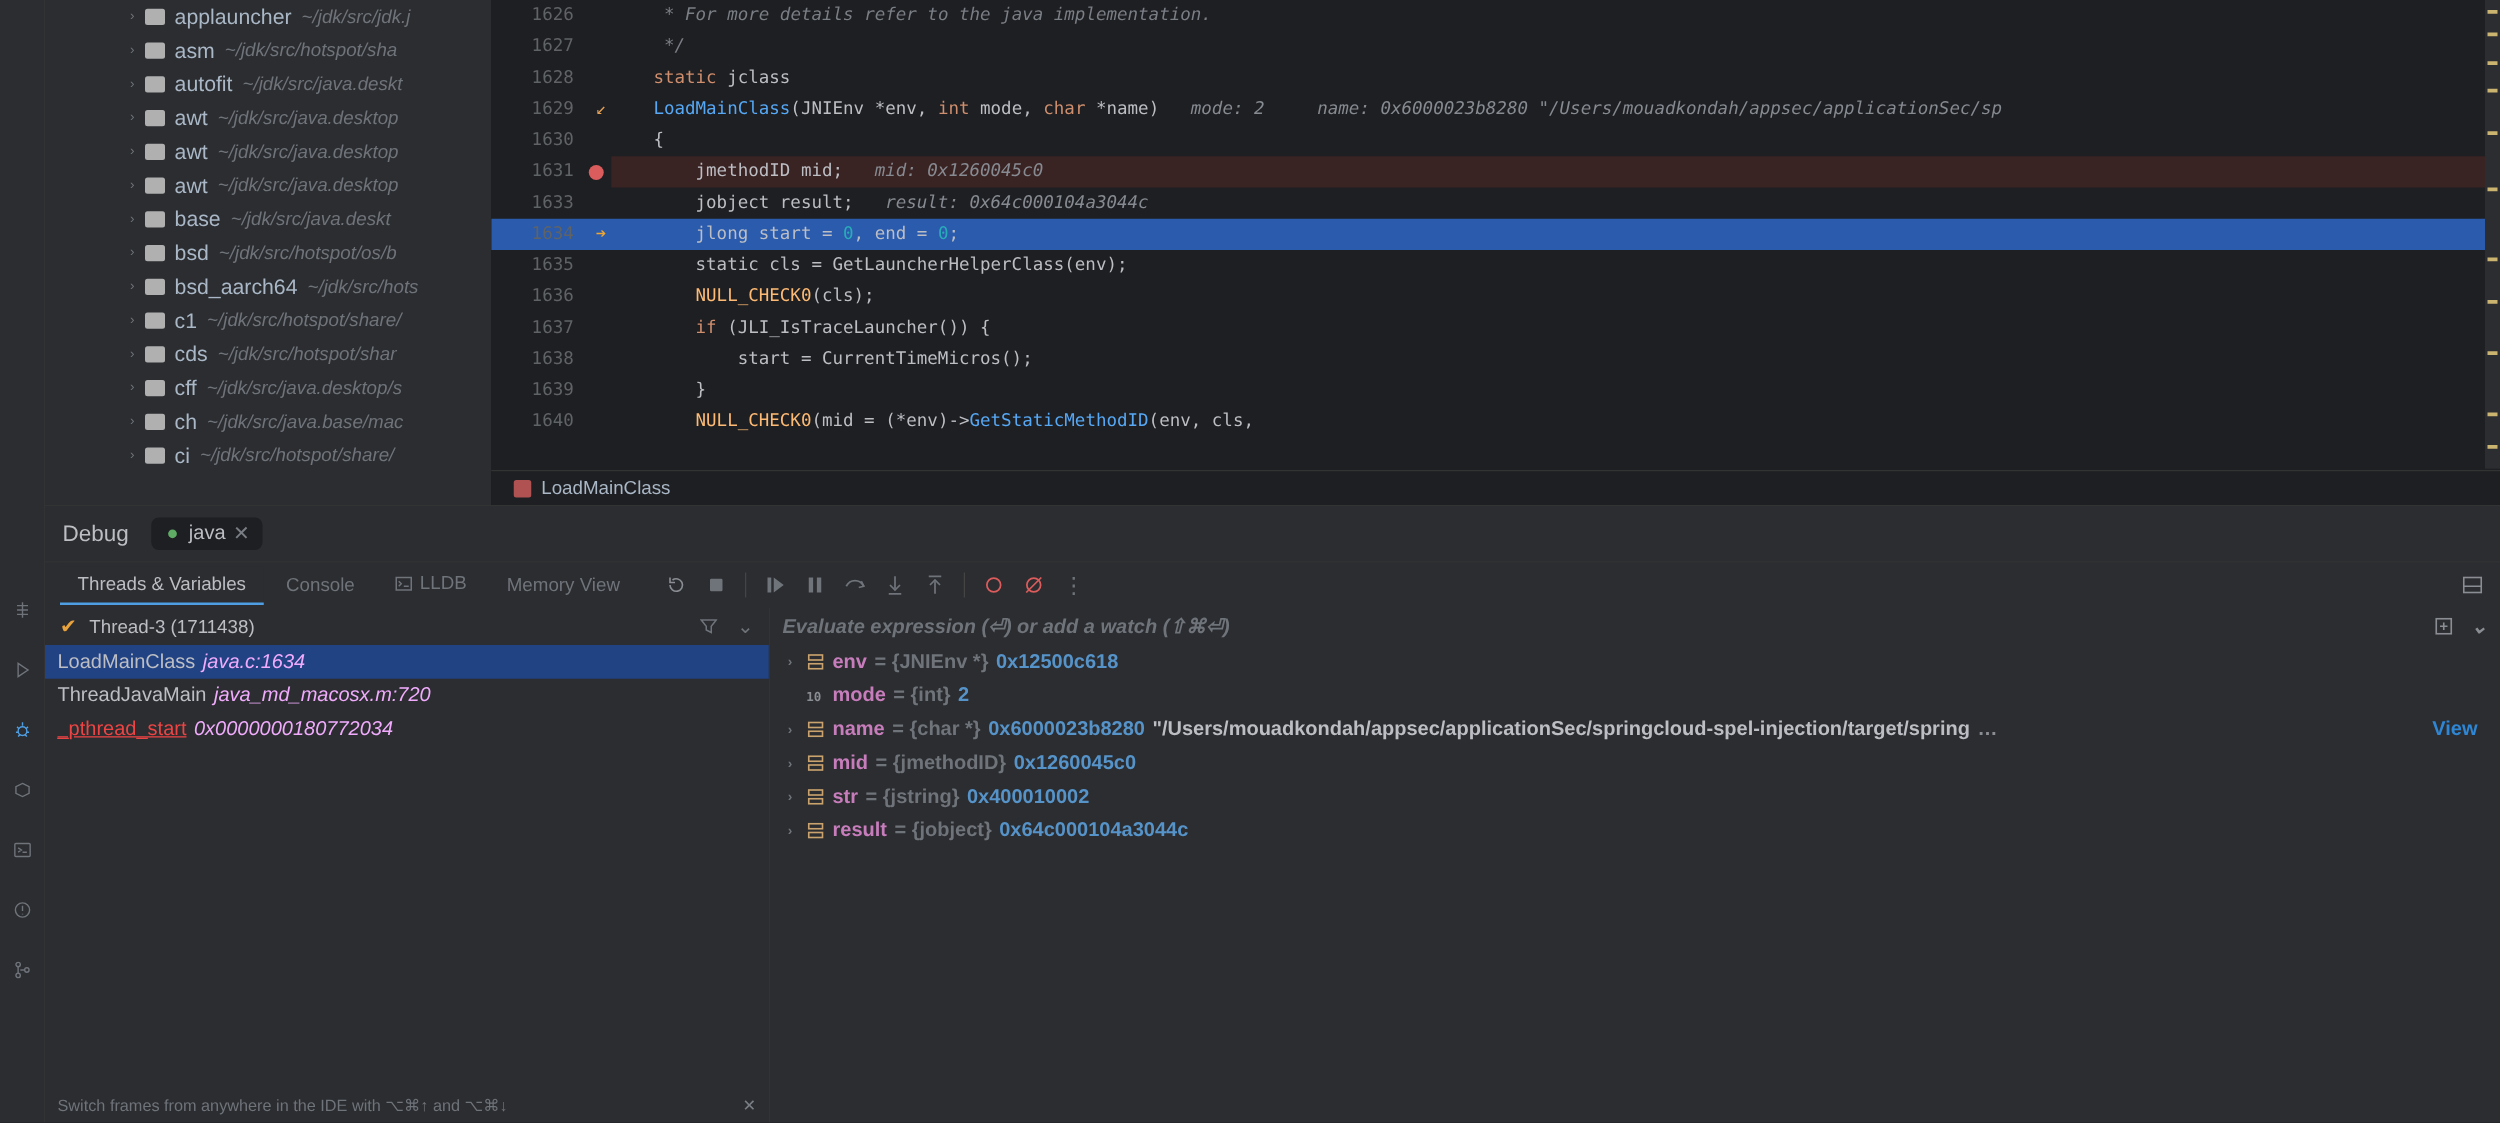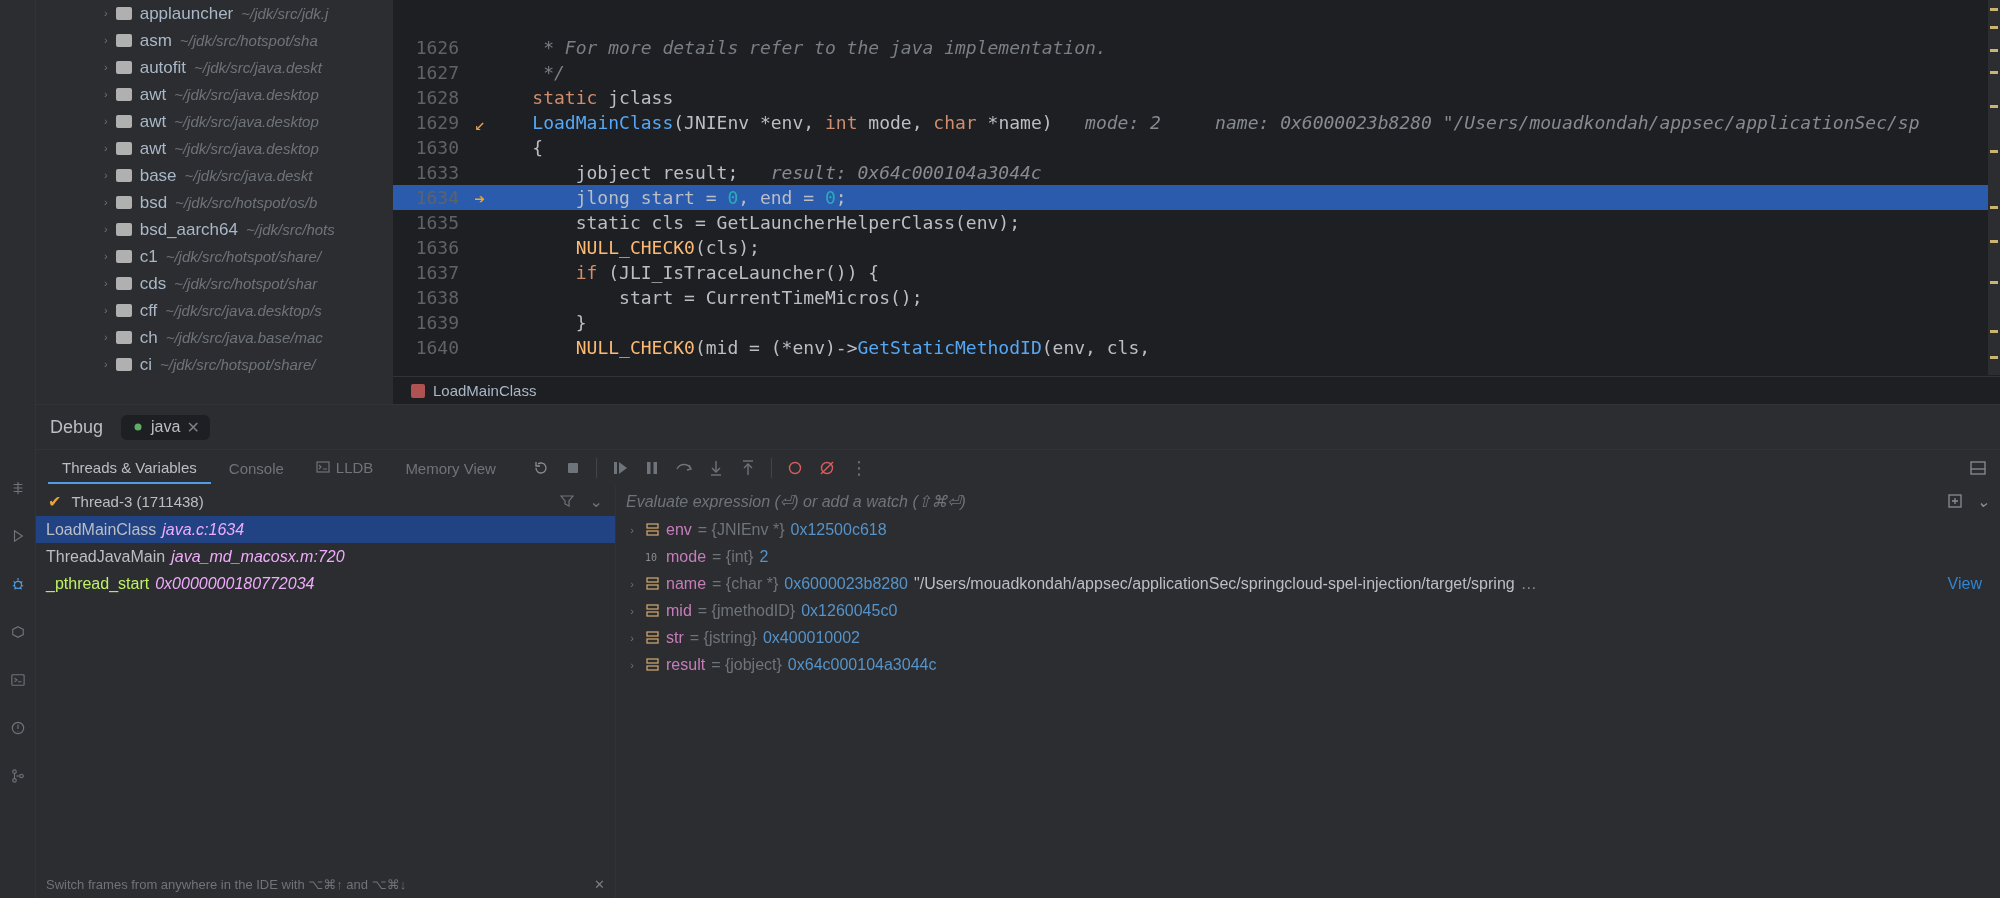--- a/index.html
+++ b/index.html
@@ -44,21 +44,21 @@
   .top{flex:0 0 404px;display:flex;overflow:hidden;}
   
   .tree{flex:0 0 357px;background:var(--bg2);overflow:hidden;font-family:-apple-system,Segoe UI,sans-serif;font-size:17px;color:#bcbec4;}
   .tree-row{display:flex;align-items:center;height:27px;padding-left:68px;gap:8px;white-space:nowrap;}
   .tree-row .chev{color:var(--fg2);font-size:11px;transform:translateY(-1px);}
   .tree-row .fold{color:#a9b7c6;}
   .tree-row .hint{color:var(--fg2);font-size:15px;}
   .folder-ico{width:16px;height:13px;background:#b0b0b0;border-radius:2px;position:relative;}
   
   .editor{flex:1;display:flex;flex-direction:column;background:var(--bg);position:relative;}
-  .code{flex:1;overflow:hidden;position:relative;font-size:18px;line-height:25px;margin-top:35px;}
+  .code{flex:1;overflow:hidden;position:relative;font-size:14px;line-height:25px;}
   .line{display:flex;align-items:center;height:25px;}
   .gutter{flex:0 0 96px;text-align:right;padding-right:30px;color:var(--gutterfg);position:relative;}
   .content{flex:1;white-space:pre;color:var(--fg);}
   .line.bp .content{background:var(--bpred);}
   .line.exec{background:#2a5bad;}
   .line.exec .content{}
   .bp-dot{position:absolute;right:6px;top:50%;transform:translateY(-50%);width:12px;height:12px;background:#db5c5c;border-radius:50%;}
   .arrow-in{position:absolute;right:4px;top:50%;transform:translateY(-50%);color:#e09e57;}
   .arrow-exec{position:absolute;right:4px;top:50%;transform:translateY(-50%);color:#f0a732;}
   .kw{color:var(--keyword);}
@@ -85,24 +85,24 @@
   .dbg-body{flex:1;display:flex;}
   .frames{flex:0 0 580px;border-right:1px solid #333;display:flex;flex-direction:column;}
   .thread-row{height:30px;display:flex;align-items:center;padding:0 12px;gap:10px;}
   .thread-row .chk{color:#e8a33d;}
   .thread-row .nm{color:#bcbec4;font-size:15px;}
   .thread-row .filt{margin-left:auto;color:var(--fg2);}
   .frame{height:27px;padding-left:10px;display:flex;align-items:center;font-size:16px;gap:6px;}
   .frame.active{background:var(--selblue);}
   .frame .fn{color:#bcbec4;font-weight:500;}
   .frame .loc{color:#f0abfc;font-style:italic;}
-  .frame.dim .fn{color:#bef264;}
+  .frame.dim .fn{color:#ef4444;text-decoration:underline;}
   .frame.dim .loc{color:#f0abfc;}
   .frames-hint{margin-top:auto;padding:6px 10px;font-size:13px;color:#6f737a;display:flex;align-items:center;justify-content:space-between;gap:48px;}
-  .watches{flex:1;display:flex;flex-direction:column;font-size:16px;}
+  .watches{flex:1;display:flex;flex-direction:column;font-size:16px;font-weight:bold;}
   .watch-input{height:30px;padding:0 10px;color:#6f737a;font-style:italic;display:flex;align-items:center;justify-content:space-between;}
   .watch-row{height:27px;display:flex;align-items:center;padding-left:10px;gap:6px;}
   .watch-row .chev{color:var(--fg2);width:12px;text-align:center;font-size:11px;}
   .watch-row .vico{width:16px;height:16px;display:flex;align-items:center;justify-content:center;}
   .watch-row .vn{color:#c77dbb;}
   .watch-row .vt{color:#6f737a;}
   .watch-row .vv{color:#bcbec4;}
   .watch-row .vp{color:#5693c9;}
   .watch-row .lk{color:#2f86d4;margin-left:auto;margin-right:18px;}
   .pico-s{width:14px;height:14px;}
@@ -265,20 +265,24 @@
               <div class="content">    <span class="kw">static</span> jclass</div>
             </div>
             <div class="line">
               <div class="gutter">1629<span class="arrow-in">↙</span></div>
               <div class="content">    <span class="fn">LoadMainClass</span>(JNIEnv *env, <span class="kw">int</span> mode, <span class="kw">char</span> *name)   <span class="hint">mode: 2     name: 0x6000023b8280 "/Users/mouadkondah/appsec/applicationSec/sp</span></div>
             </div>
             <div class="line">
               <div class="gutter">1630</div>
               <div class="content">    {</div>
             </div>
+            <div class="line bp">
+              <div class="gutter">1631<span class="bp-dot"></span></div>
+              <div class="content">        jmethodID mid;   <span class="hint">mid: 0x1260045c0</span></div>
+            </div>
             <div class="line">
               <div class="gutter">1633</div>
               <div class="content">        jobject result;   <span class="hint">result: 0x64c000104a3044c</span></div>
             </div>
             <div class="line exec">
               <div class="gutter">1634<span class="arrow-exec">➔</span></div>
               <div class="content">        jlong start = <span class="nm">0</span>, end = <span class="nm">0</span>;</div>
             </div>
             <div class="line">
               <div class="gutter">1635</div>

